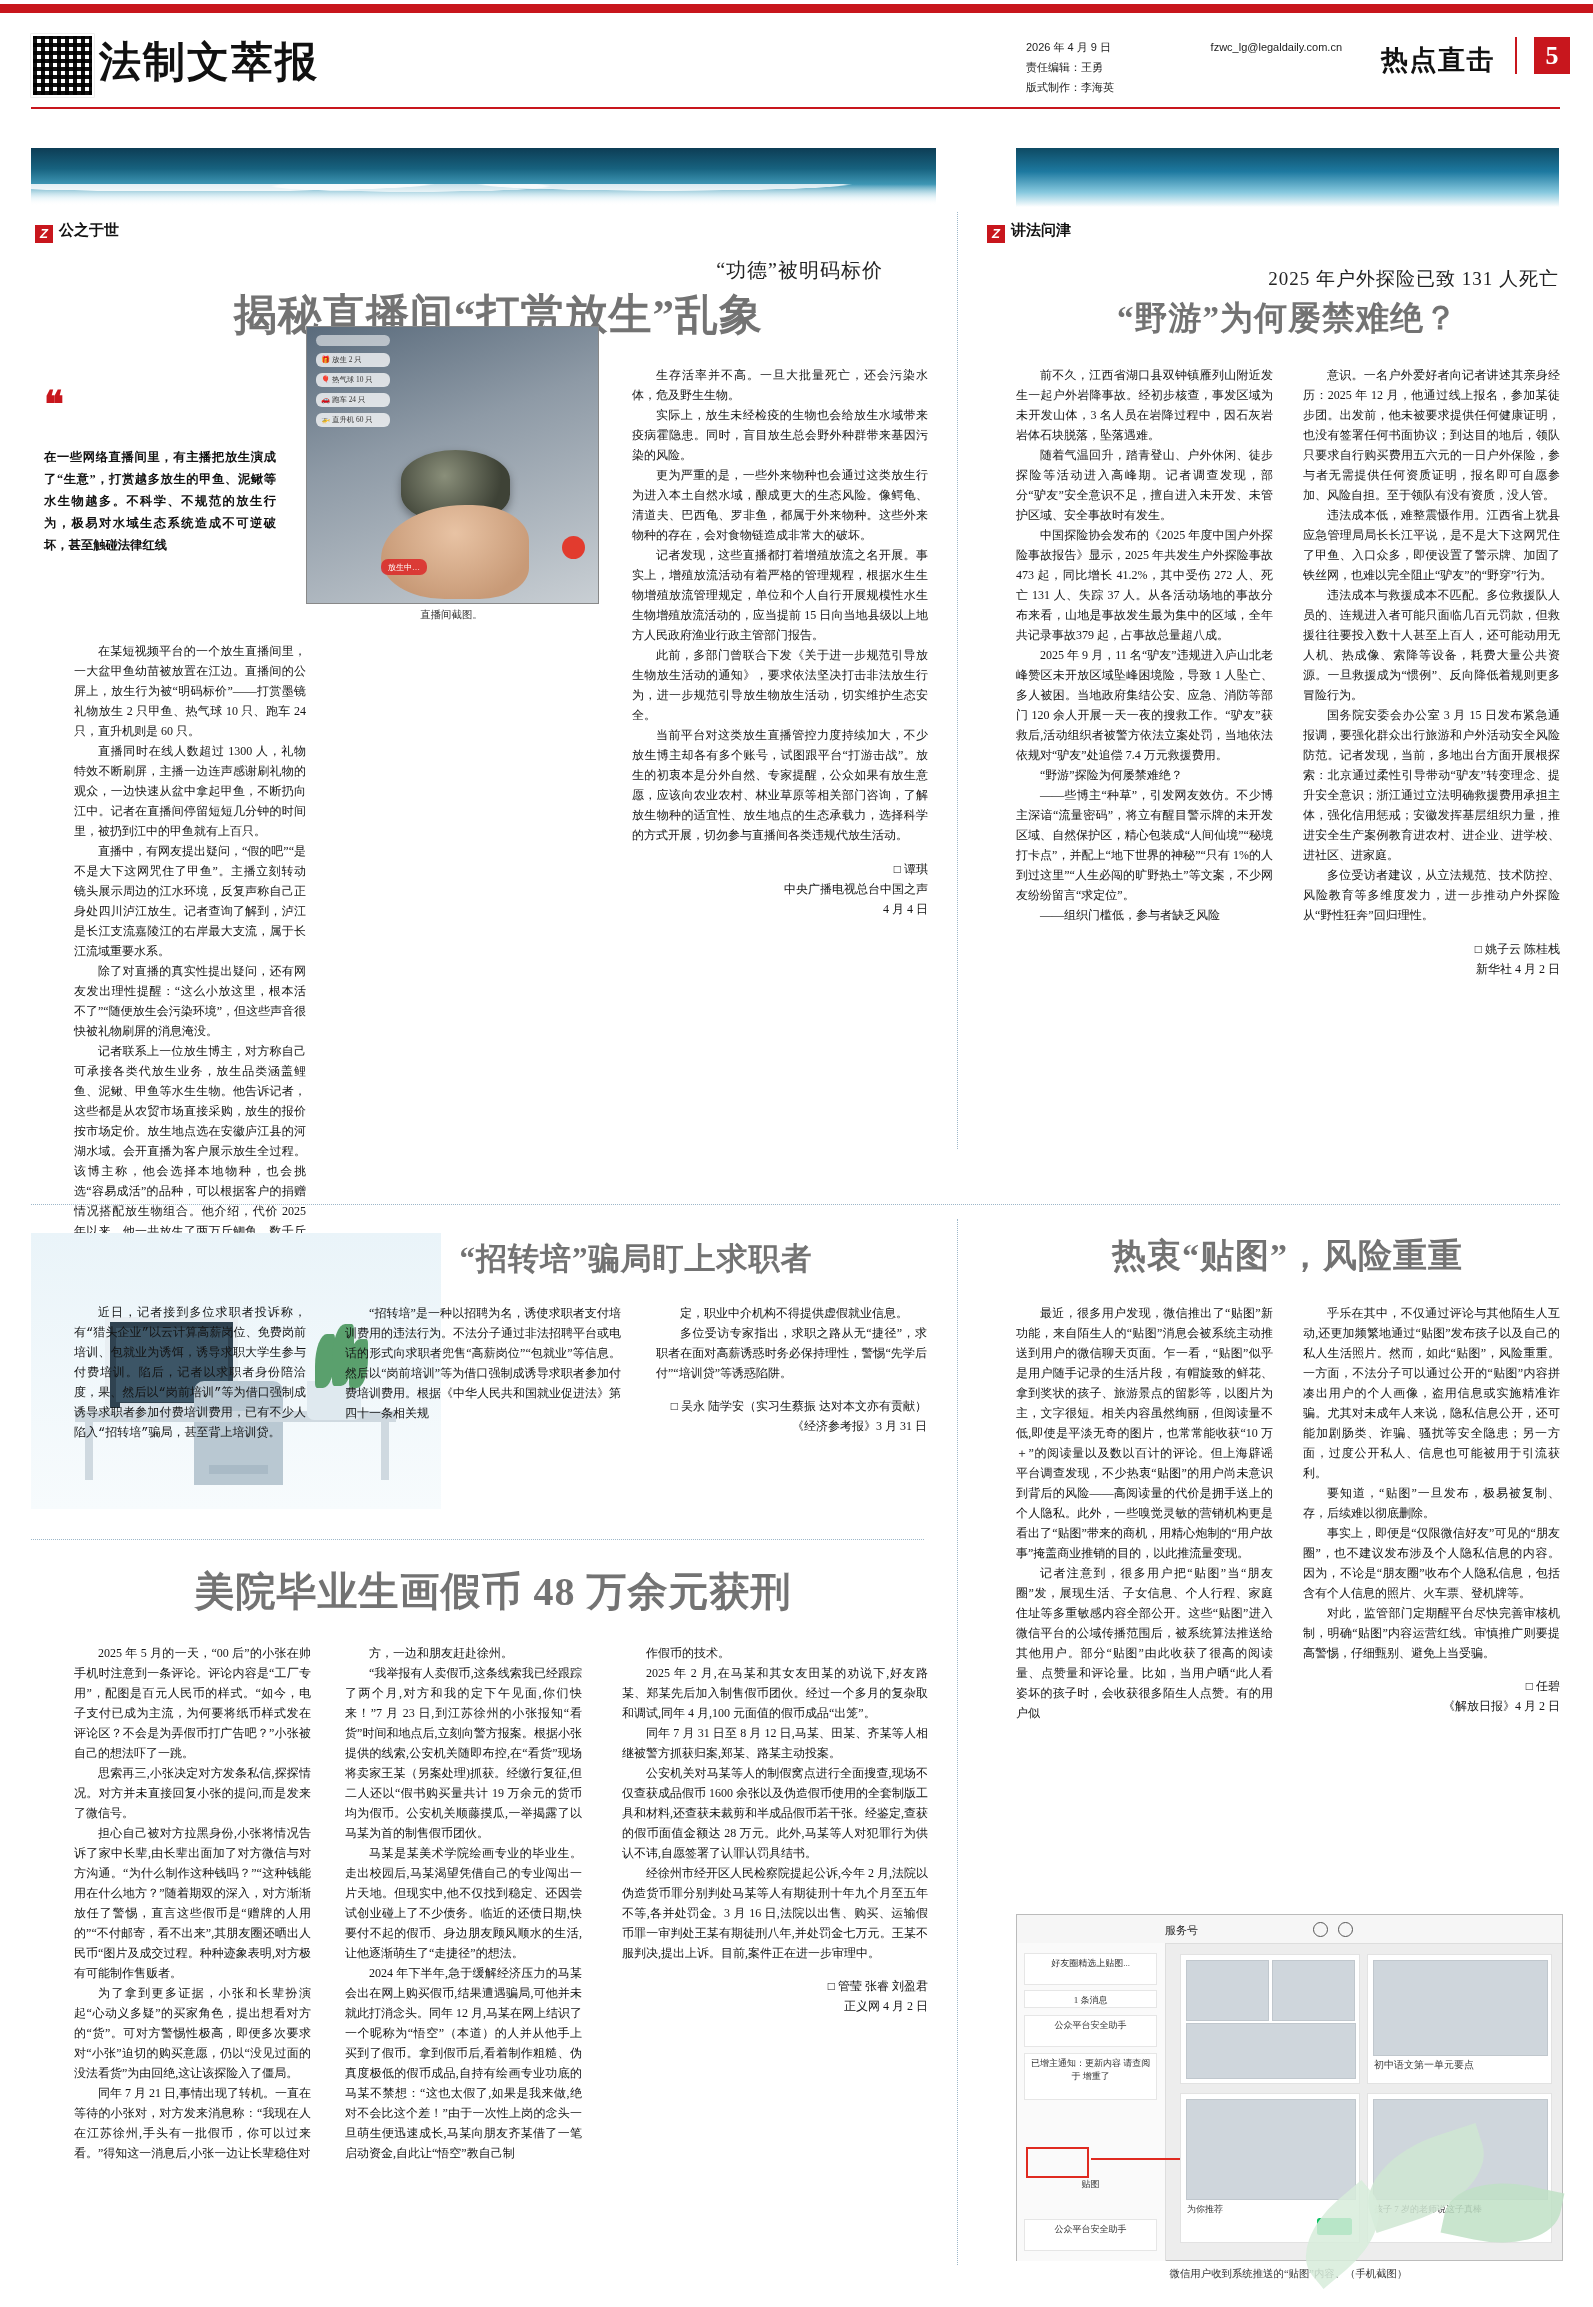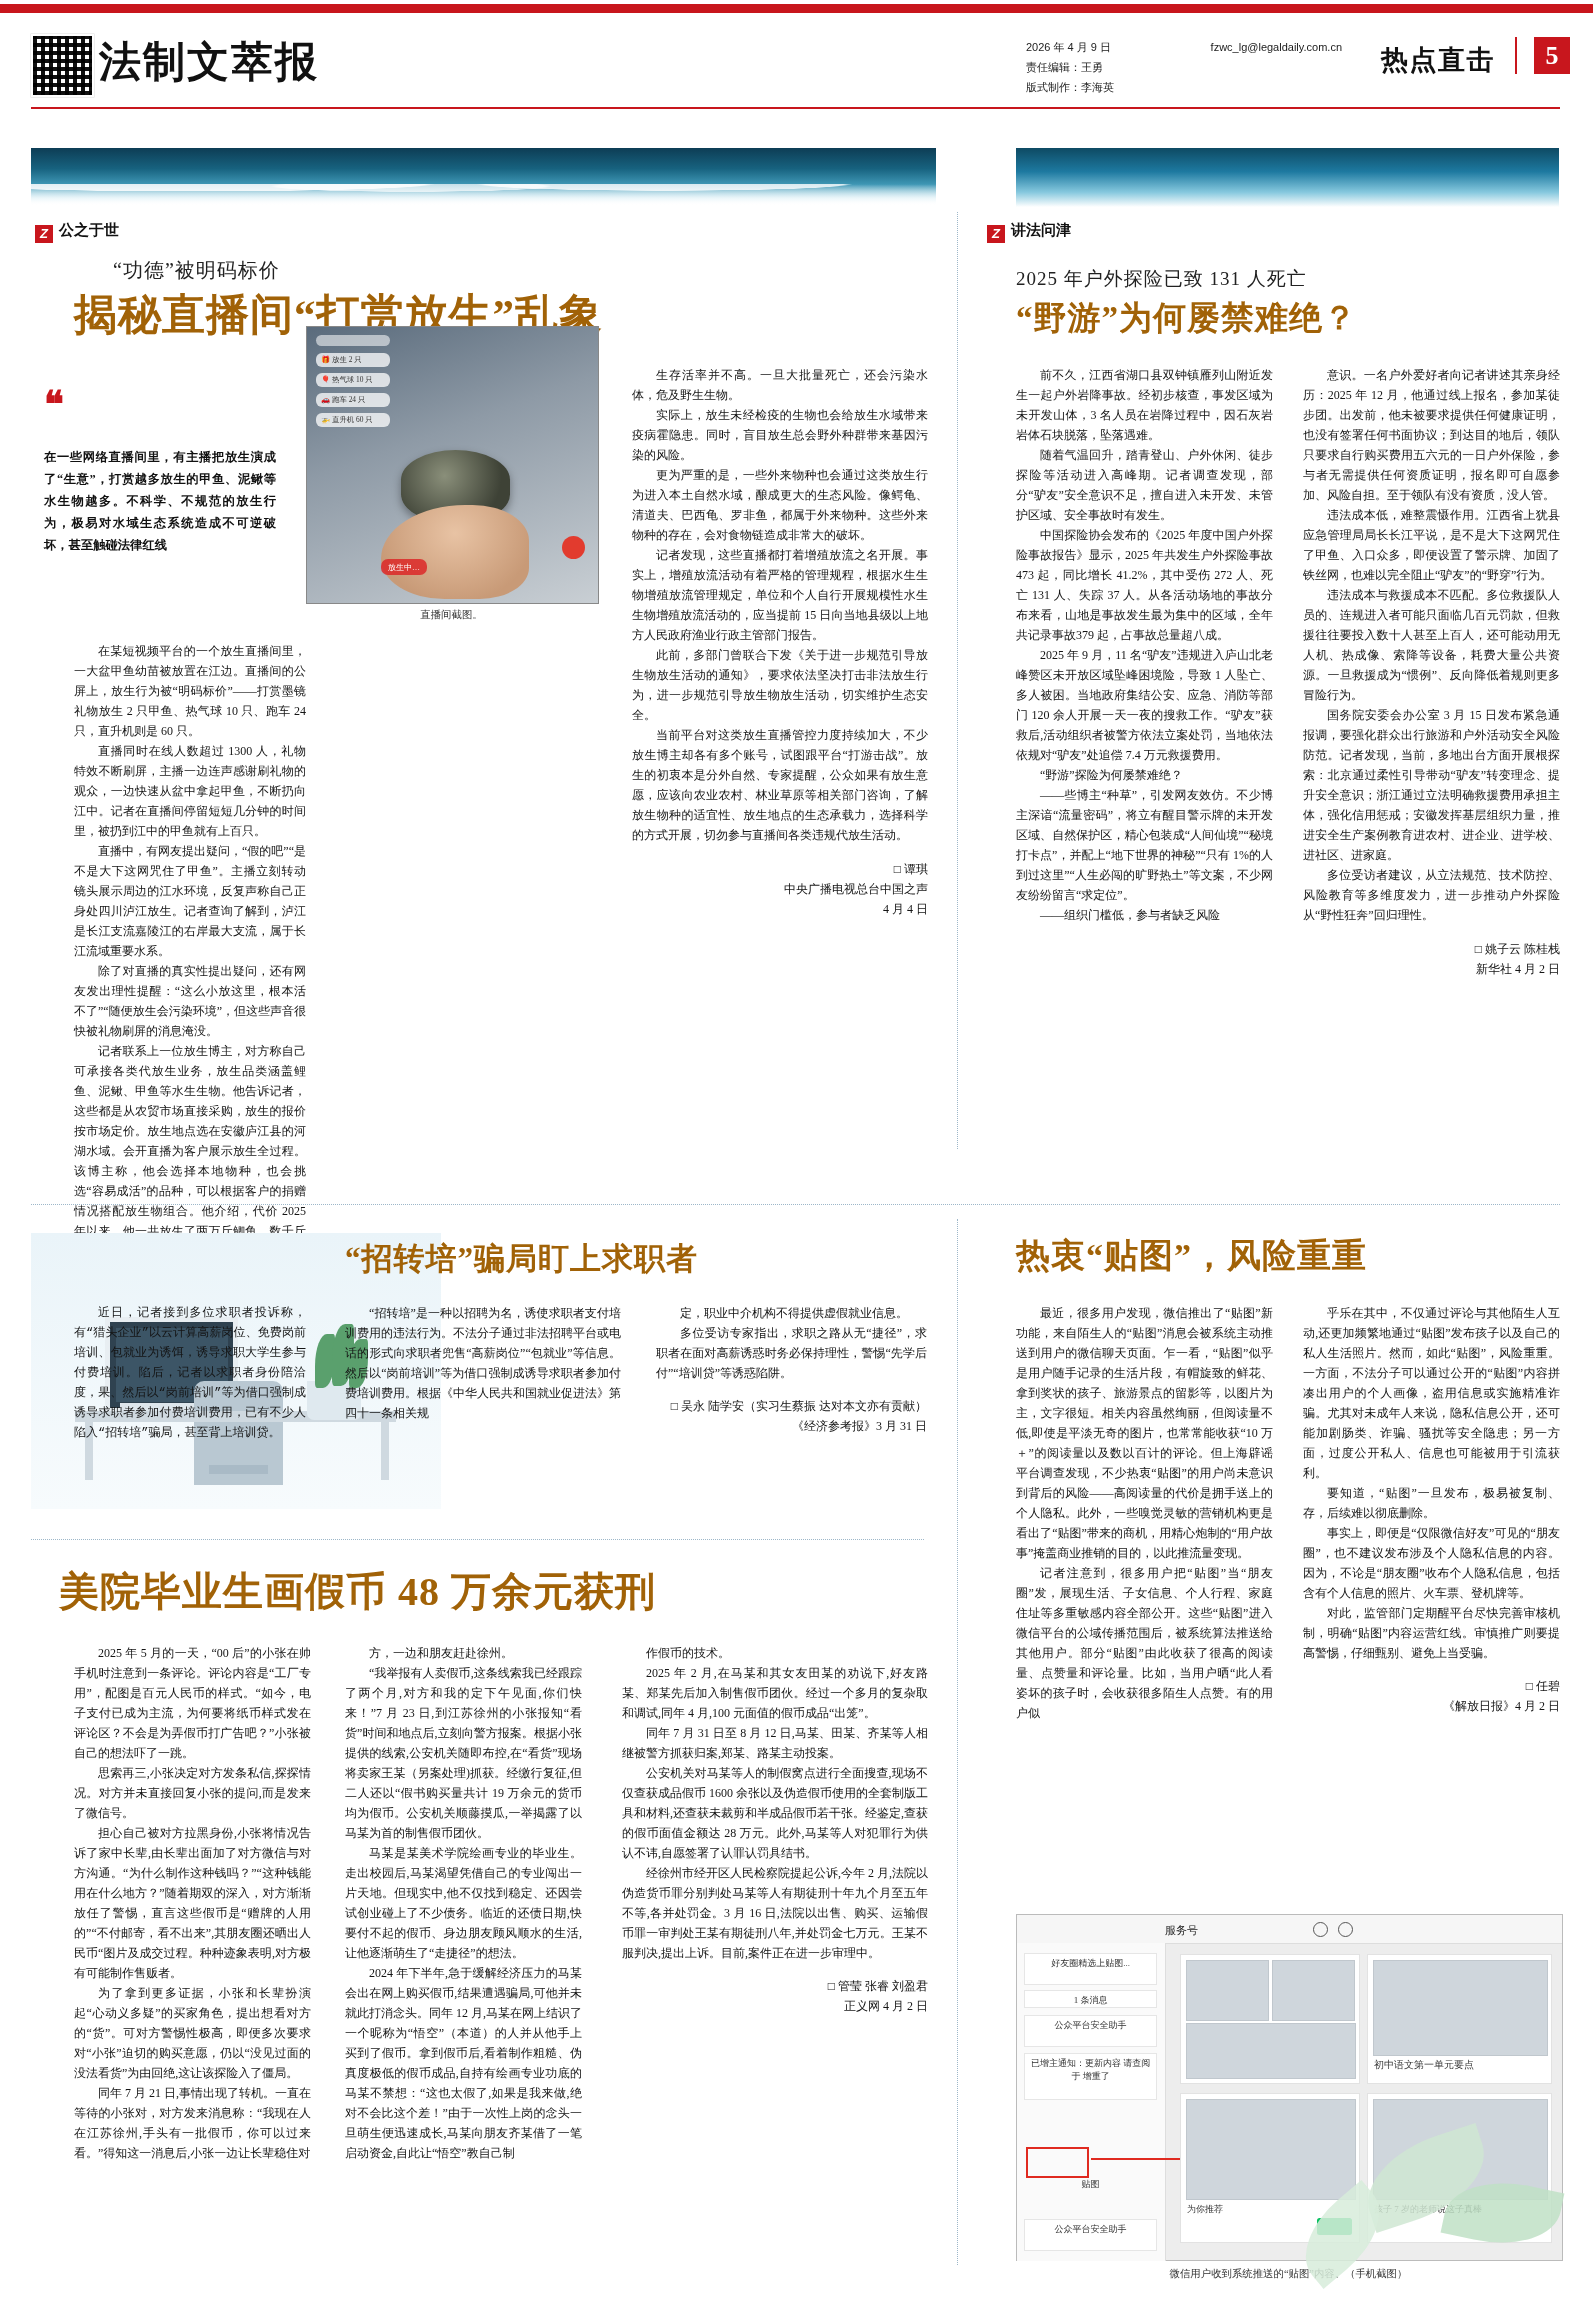--- a/index.html
+++ b/index.html
@@ -73,24 +73,24 @@
     font-size:15px;font-weight:bold;color:#111;
   }
   .sec-tag .mark{
     display:inline-block;width:18px;height:18px;background:#c8161d;color:#fff;
     text-align:center;line-height:18px;font-size:13px;margin-right:6px;
     vertical-align:-3px;font-style:italic;
   }
 
   
   .kicker{
-    position:absolute;text-align:left;font-size:20px;color:#222;letter-spacing:1px;
+    position:absolute;text-align:right;font-size:20px;color:#222;letter-spacing:1px;
   }
   .headline{
-    position:absolute;font-weight:bold;letter-spacing:1px;color:#a16207;
+    position:absolute;text-align:center;font-weight:bold;letter-spacing:1px;color:#737373;
   }
 
   
   .col{
     position:absolute;
     font-size:12px;
     line-height:20px;
     text-align:justify;
     color:#141414;
     font-family:"Liberation Serif", serif;

